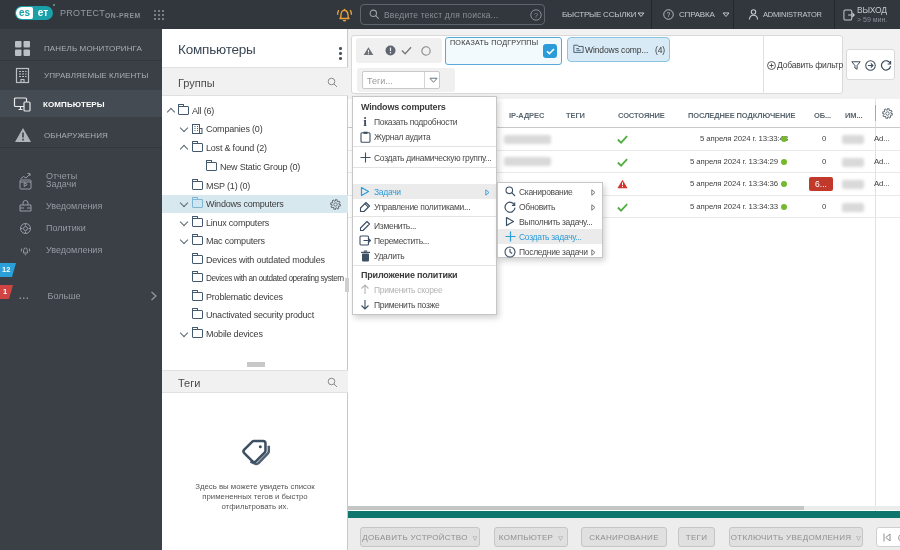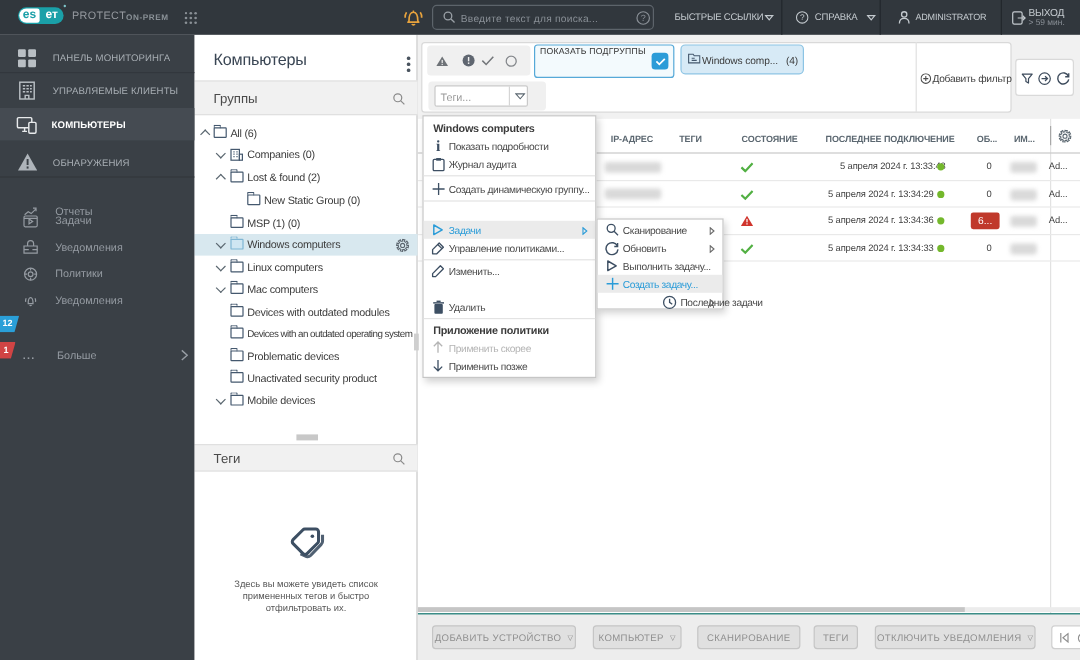--- a/index.html
+++ b/index.html
@@ -29,21 +29,21 @@
 
 
 #table { position:absolute; left:0px; top:70px; width:552px; height:412px; background:#fff; }
 .th { position:absolute; color:#5b6770; font-size:7.5px; font-weight:bold; letter-spacing:-0.1px; }
 .rowline { position:absolute; left:0; width:552px; height:1px; background:#e9e9e9; }
 .blur { position:absolute; background:#d9d9d9; border-radius:2px; filter:blur(1.8px); }
 .date { position:absolute; font-size:7.8px; color:#3f3f3f; letter-spacing:-0.1px; }
 .gdot { position:absolute; width:6px; height:6px; border-radius:50%; background:#74b82c; }
 
 
-#bottombar { position:absolute; left:0; bottom:0; width:552px; height:39px; background:#ededed; border-top:1px solid #0f766e; }
+#bottombar { position:absolute; left:0; bottom:0; width:552px; height:39px; background:#ededed; border-top:7px solid #0f766e; }
 .bbtn { position:absolute; top:9px; height:20px; background:#e0e0e0; border:1px solid #c5c5c5; border-radius:3px; color:#8f8f8f; font-size:8px; letter-spacing:0.3px; display:flex; align-items:center; justify-content:center; white-space:nowrap; }
 
 
 #menu { position:absolute; left:352px; top:96px; width:145px; height:219px; background:#fff; border:1px solid #c6c6c6; box-shadow:2px 3px 6px rgba(0,0,0,0.18); z-index:40; }
 #submenu { position:absolute; left:497px; top:182px; width:106px; height:76px; background:#fff; border:1px solid #c6c6c6; box-shadow:2px 3px 6px rgba(0,0,0,0.18); z-index:41; }
 .mi { position:absolute; left:0; width:100%; height:15px; display:flex; align-items:center; font-size:8.5px; letter-spacing:-0.3px; color:#4a4a4a; white-space:nowrap; }
 .mic { width:14px; margin-left:5px; margin-right:2px; display:flex; justify-content:center; align-items:center; flex:none; }
 .msep { position:absolute; left:0; width:100%; height:1px; background:#e3e3e3; }
 .mhdr { font-weight:bold; color:#3a3a3a; font-size:9px; letter-spacing:-0.2px; }
 
@@ -531,20 +531,28 @@
         </svg>
       </span>Управление политиками...</div>
   <div class="msep" style="top:119px;"></div>
   <div class="mi" style="top:121px;"><span class="mic">
         <svg width="12" height="12" viewBox="0 0 12 12">
           <g fill="none" stroke="#3d4f63" stroke-width="1.1">
             <path d="M8 1.5 L10.5 4 L4 10.5 L1.5 10.5 L1.5 8 Z" stroke-linejoin="round"></path>
           </g>
         </svg>
       </span>Изменить...</div>
+  <div class="mi" style="top:136px;"><span class="mic">
+        <svg width="12" height="11" viewBox="0 0 12 11">
+          <g fill="none" stroke="#3d4f63" stroke-width="1.1">
+            <rect x="1" y="1" width="8.5" height="9" rx="1"></rect>
+            <path d="M4.5 5.5 h7 M9 3.2 l2.4 2.3 -2.4 2.3" stroke-linejoin="round"></path>
+          </g>
+        </svg>
+      </span>Переместить...</div>
   <div class="mi" style="top:151px;"><span class="mic">
         <svg width="11" height="12" viewBox="0 0 11 12">
           <g fill="#3d4f63">
             <rect x="2" y="3.4" width="7" height="8" rx="0.8"></rect>
             <rect x="1" y="1.8" width="9" height="1.2"></rect>
             <rect x="3.8" y="0.5" width="3.4" height="1.2"></rect>
           </g>
         </svg>
       </span>Удалить</div>
   <div class="msep" style="top:168px;"></div>
@@ -588,21 +596,21 @@
   <div class="mi" style="top:31px;"><span class="mic">
         <svg width="10" height="11" viewBox="0 0 10 11">
           <path d="M1.5 1.5 L8.5 5.5 L1.5 9.5 Z" fill="none" stroke="#3d4f63" stroke-width="1.2" stroke-linejoin="round"></path>
         </svg>
       </span>Выполнить задачу...</div>
   <div class="mi" style="top:46px; background:#ebebeb; color:#2b9cd8;"><span class="mic">
         <svg width="11" height="11" viewBox="0 0 11 11">
           <path d="M5.5 0.5 v10 M0.5 5.5 h10" stroke="#2b9cd8" stroke-width="1.2"></path>
         </svg>
       </span>Создать задачу...</div>
-  <div class="mi" style="top:61px;padding-left:48px;"><span class="mic">
+  <div class="mi" style="top:61px;"><span class="mic">
         <svg width="12" height="12" viewBox="0 0 12 12">
           <g fill="none" stroke="#3d4f63" stroke-width="1.1">
             <circle cx="6" cy="6" r="5"></circle>
             <path d="M6 3 V6 L8.2 7.5"></path>
           </g>
         </svg>
       </span>Последние задачи
     <svg style="position:absolute; right:6px; top:4.5px;" width="5" height="7" viewBox="0 0 5 7">
         <path d="M0.8 0.8 L4 3.5 L0.8 6.2 Z" fill="none" stroke="#6a6a6a" stroke-width="0.9"></path>
       </svg>

